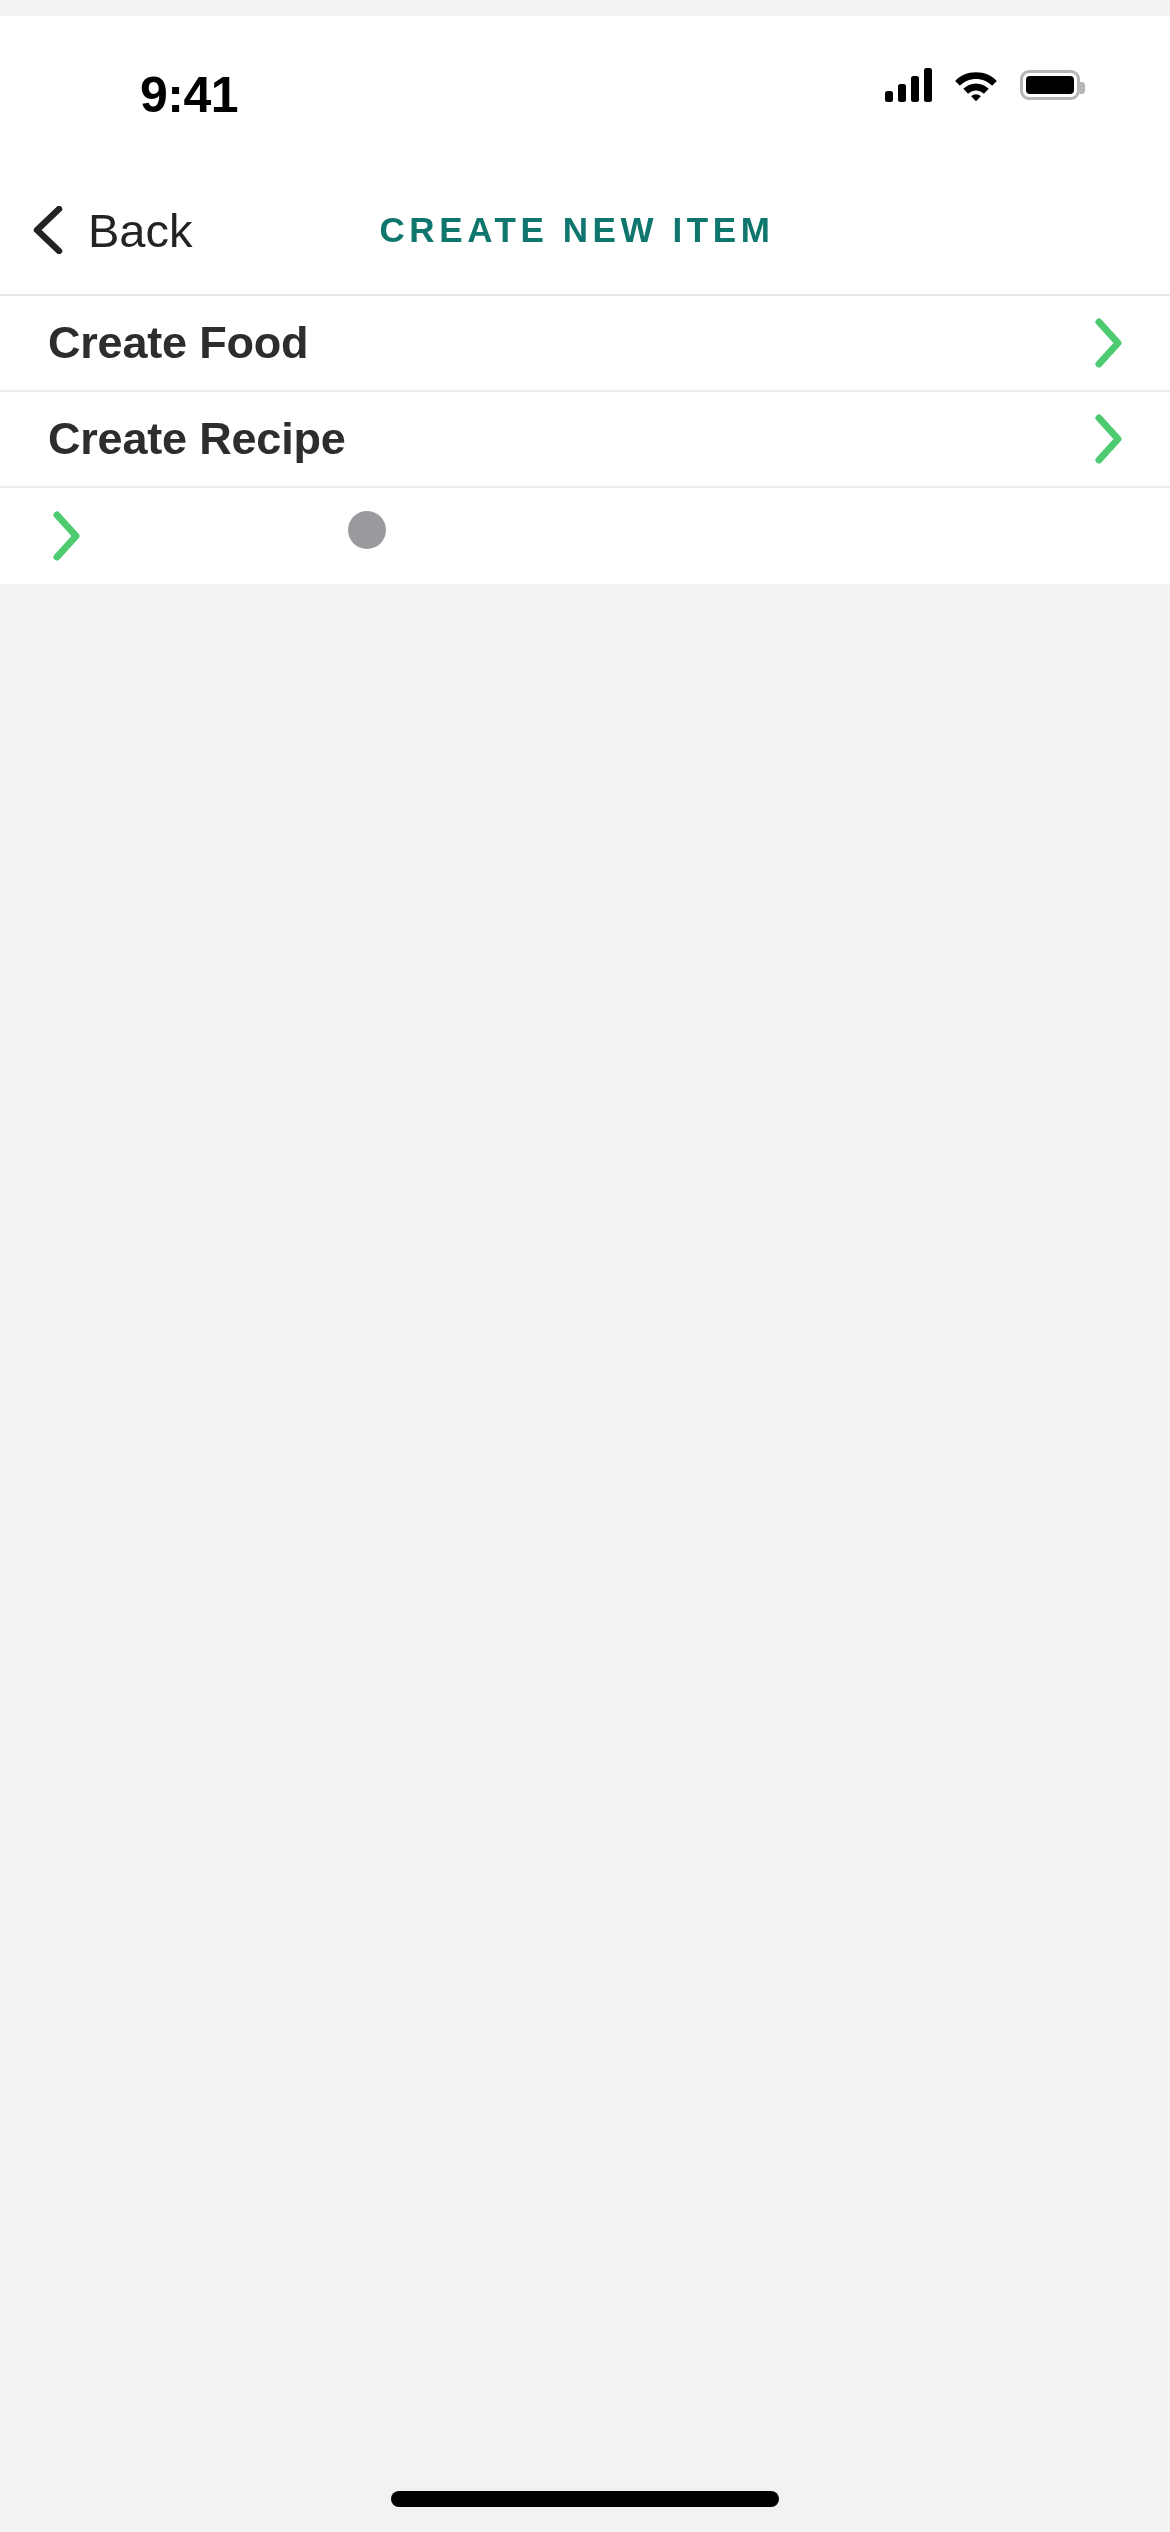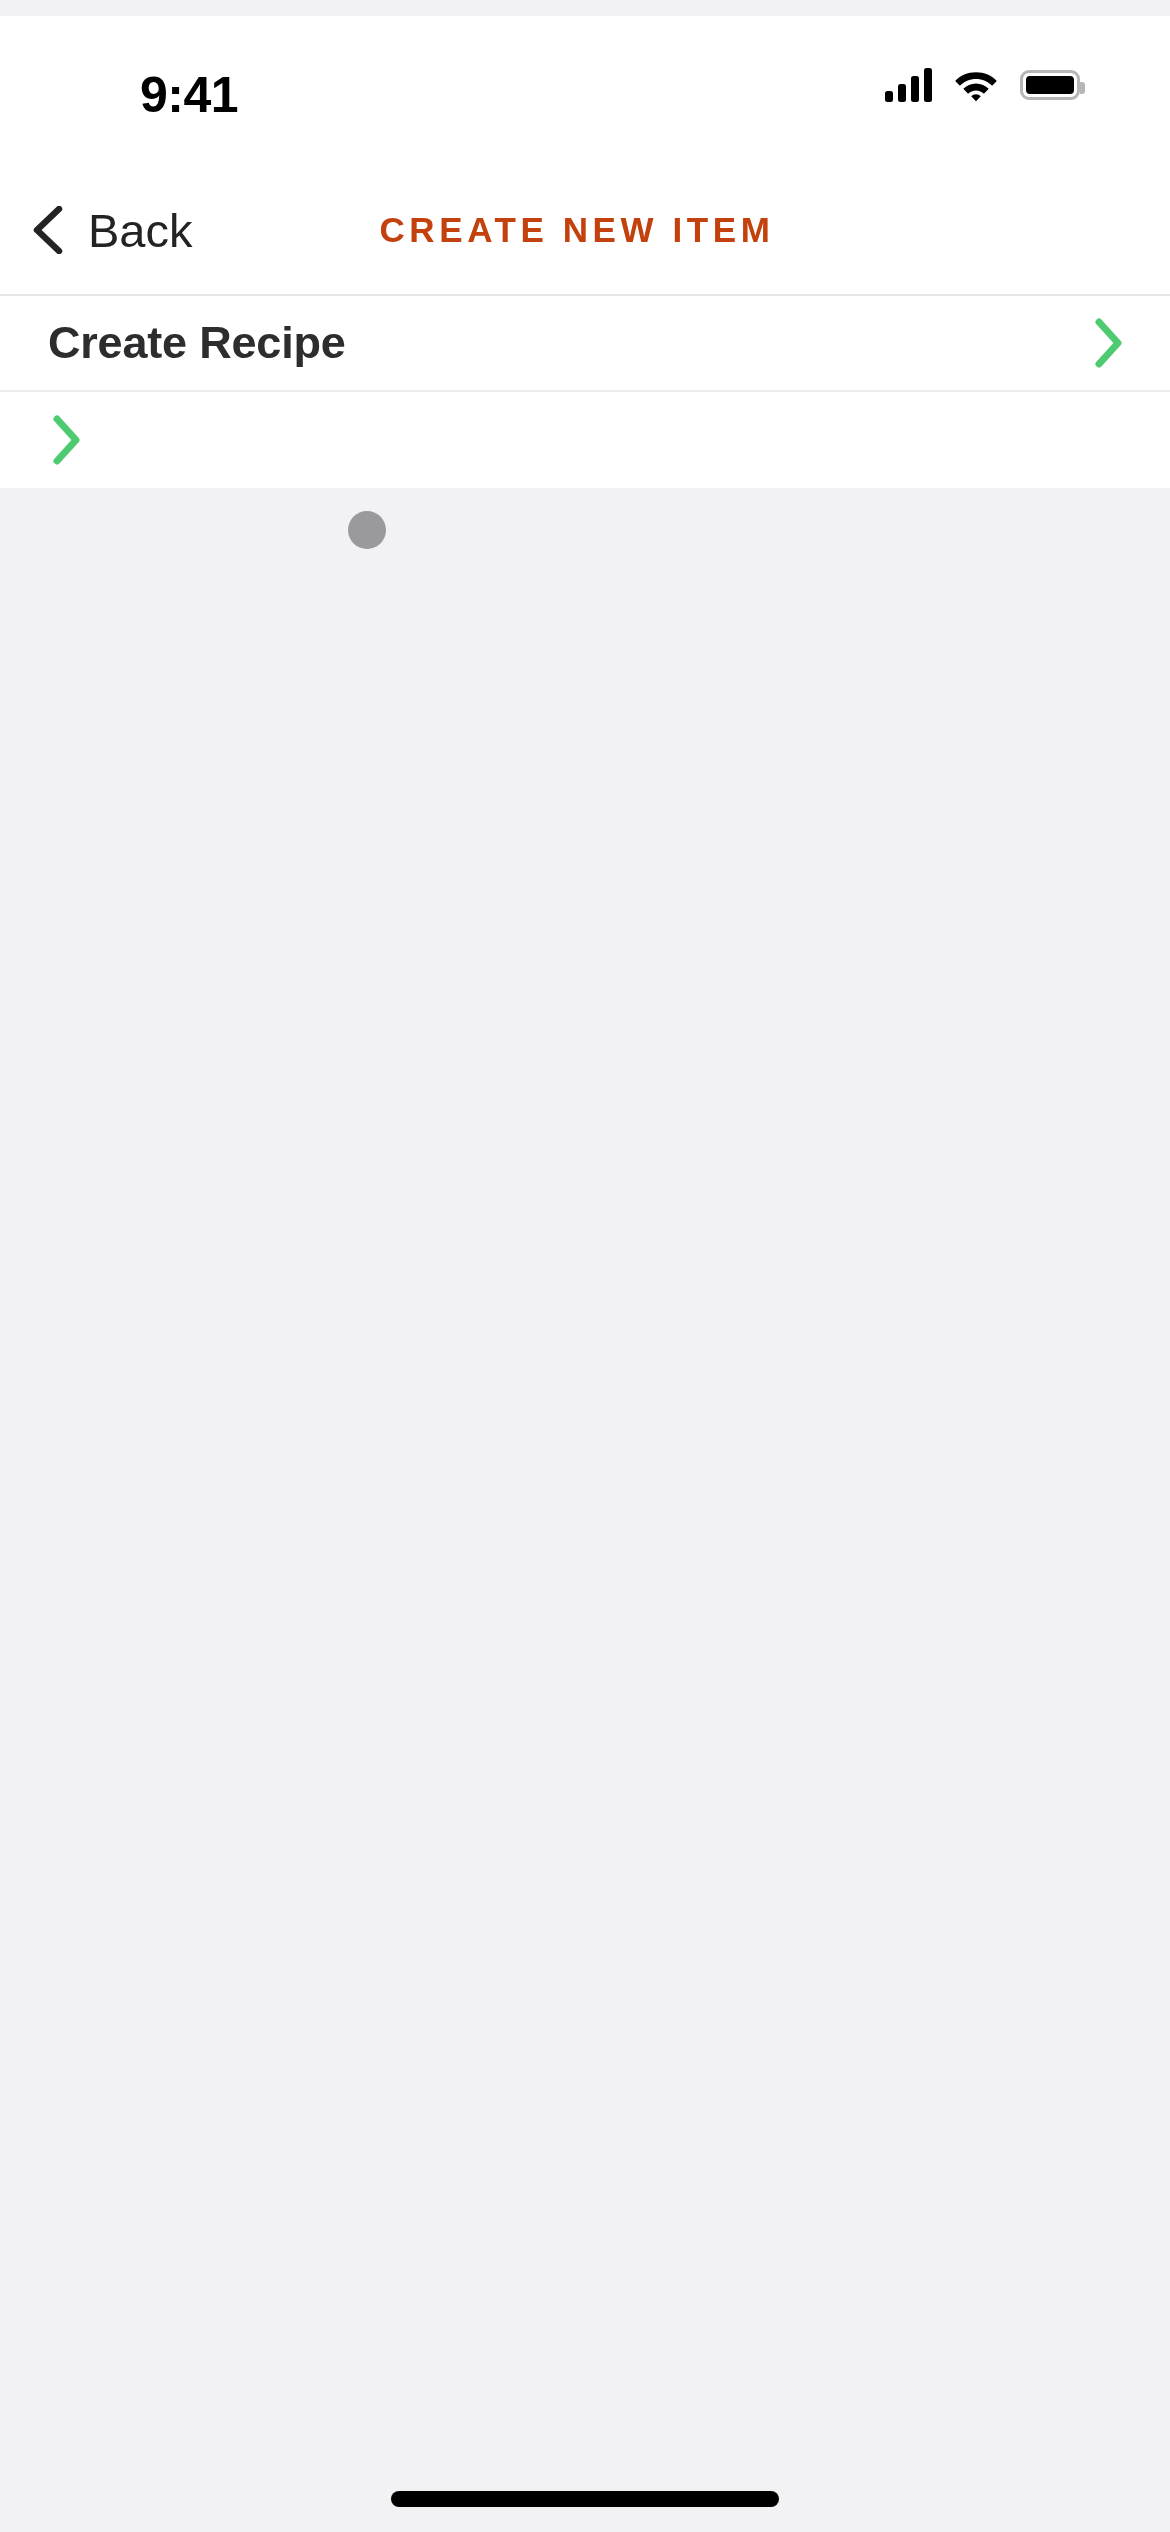--- a/index.html
+++ b/index.html
@@ -92,21 +92,21 @@
     font-weight:400;
     letter-spacing:0px;
   }
   .nav-title {
     position:absolute;
     left:0; right:16px; top:0; height:100%;
     display:flex; align-items:center; justify-content:center;
     font-size:35px;
     font-weight:700;
     letter-spacing:4.6px;
-    color:#c2410c;
+    color:#0f766e;
     pointer-events:none;
   }
 
   
   .list {
     background:#ffffff;
     flex:0 0 auto;
   }
   .list-row {
     position:relative;
@@ -188,20 +188,26 @@
       <svg class="chev-left" viewBox="0 0 34 48">
         <path d="M29 3 L7 24 L29 45" fill="none" stroke="#232326" stroke-width="6.5" stroke-linecap="round" stroke-linejoin="round"></path>
       </svg>
       <span class="back-label">Back</span>
     </div>
     <div class="nav-title">CREATE NEW ITEM</div>
   </div>
 
   <div class="list">
 
+    <div class="list-row">
+      <span class="row-label">Create Food</span>
+      <svg class="chev-right" viewBox="0 0 36 52">
+        <path d="M9 5 L28 26 L9 47" fill="none" stroke="#4ECB71" stroke-width="7" stroke-linecap="round" stroke-linejoin="round"></path>
+      </svg>
+    </div>
 
 
     <div class="list-row">
       <span class="row-label">Create Recipe</span>
       <svg class="chev-right" viewBox="0 0 36 52">
         <path d="M9 5 L28 26 L9 47" fill="none" stroke="#4ECB71" stroke-width="7" stroke-linecap="round" stroke-linejoin="round"></path>
       </svg>
     </div>
 
     <div class="list-row">

